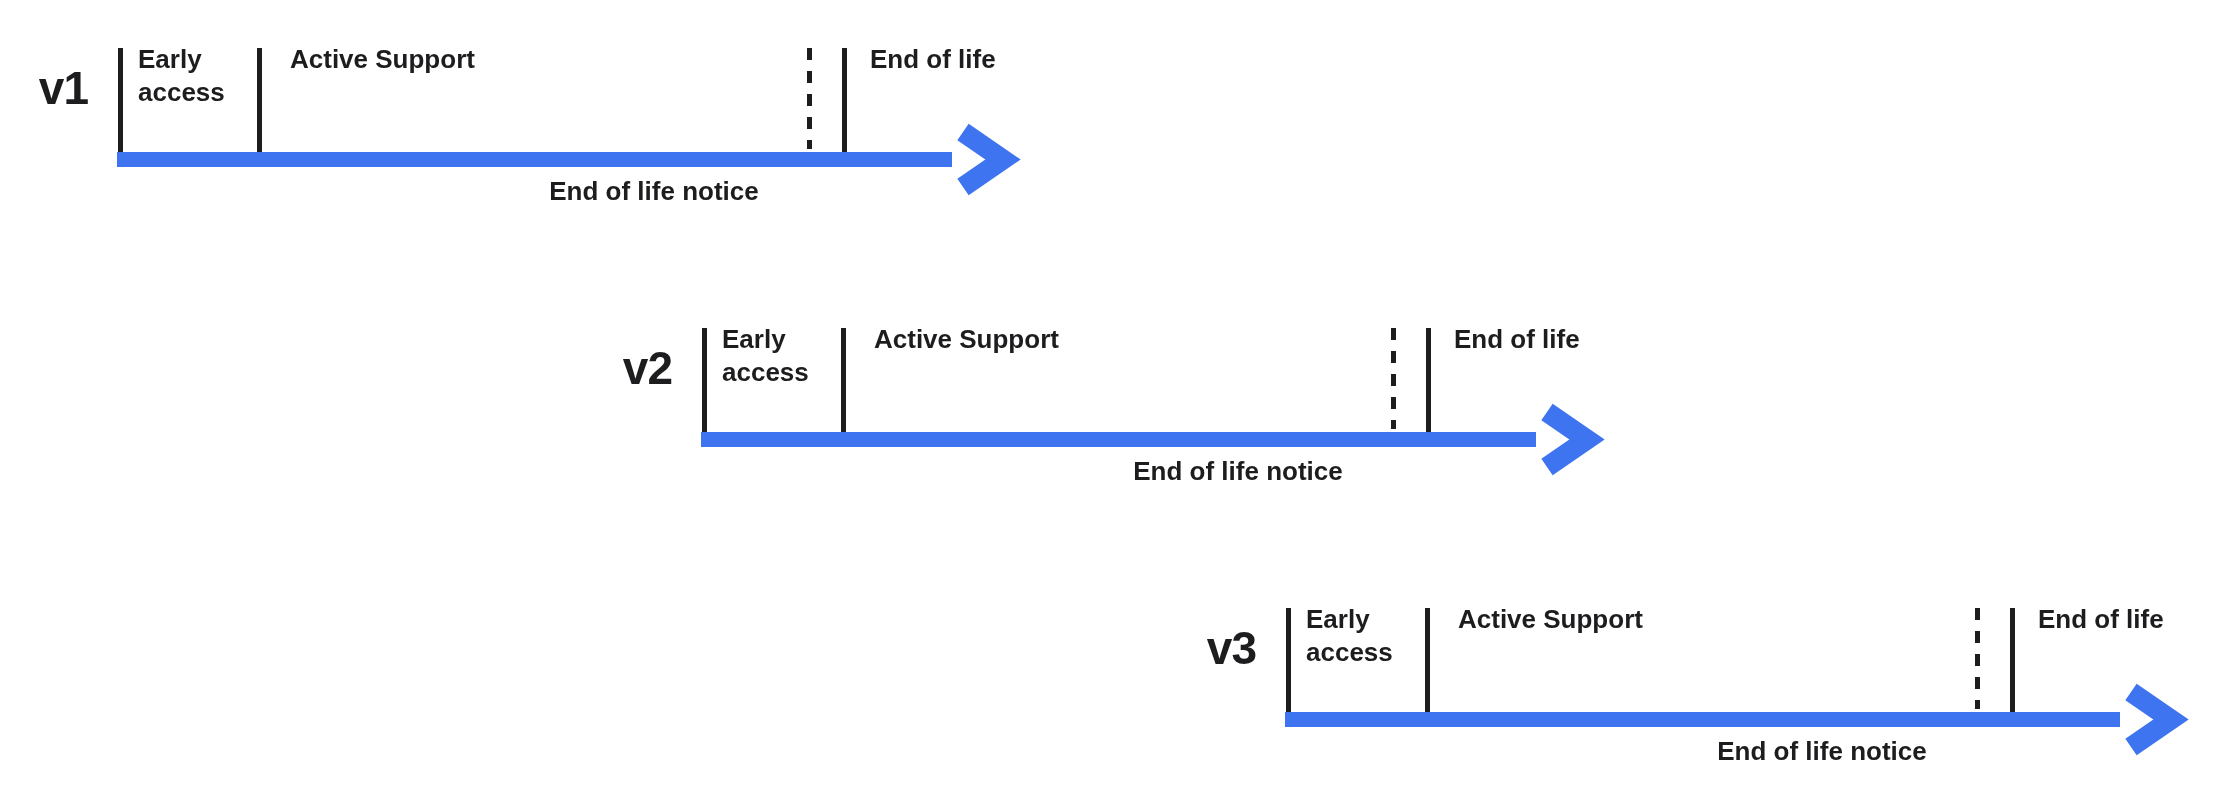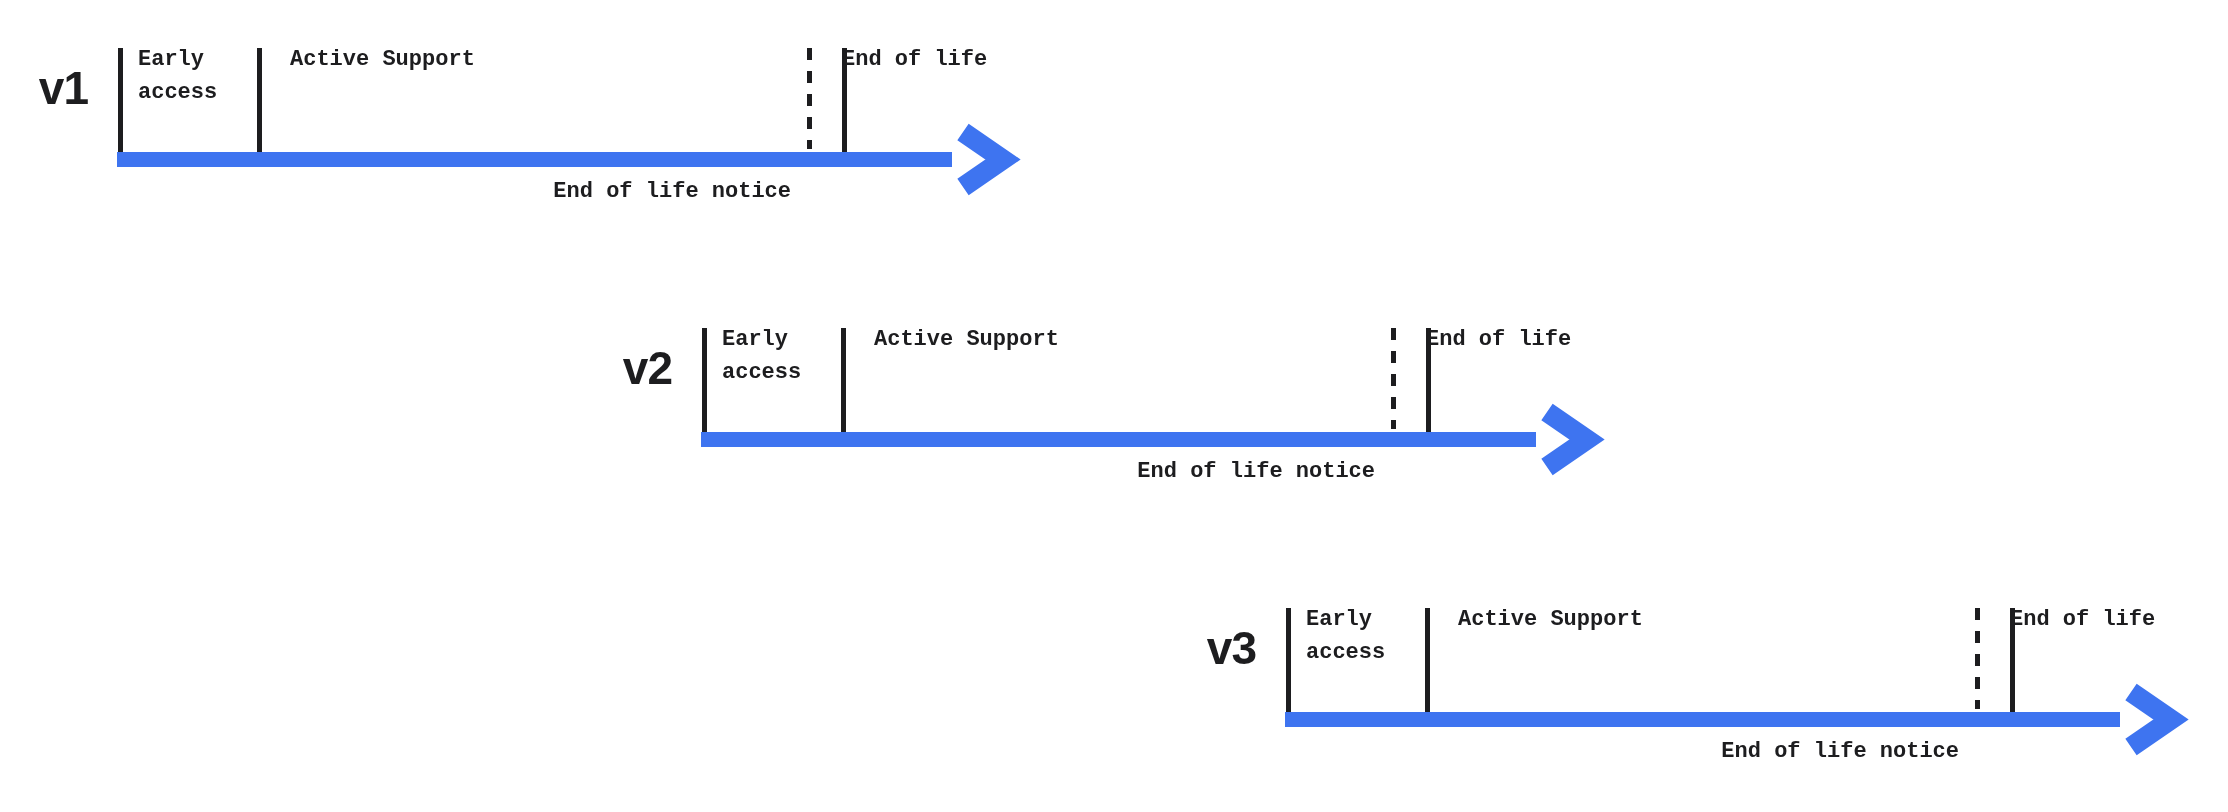--- a/index.html
+++ b/index.html
@@ -56,31 +56,30 @@
     height: 101px;
     background: repeating-linear-gradient(
       to bottom,
       var(--ink, #1d1d1f) 0 12px,
       transparent 12px 23px
     );
   }
 
   .lbl {
     position: absolute;
-    font-size: 22px;
+    font-size: 26px;
     font-weight: 700;
     line-height: 33px;
     white-space: nowrap;
     color: var(--ink, #1d1d1f);
-    font-family: Liberation Mono, monospace;
   }
   .lbl-early  { left: 20px;  top: -5px; width: 104px; white-space: normal; }
   .lbl-active { left: 172px; top: -5px; }
-  .lbl-eol    { left: 724px; top: -5px; }
-  .lbl-notice { left: 373px; top: 127px; width: 300px; text-align: right; }
+  .lbl-eol    { left: 752px; top: -5px; }
+  .lbl-notice { left: 386px; top: 127px; width: 300px; text-align: center; }
 
   svg.arrow {
     position: absolute;
     left: -1px;
     top: 0;
     overflow: visible;
     display: block;
   }
   svg.arrow .shaft { fill: var(--arrow-blue, #3e74f0); }
   svg.arrow .head  {

